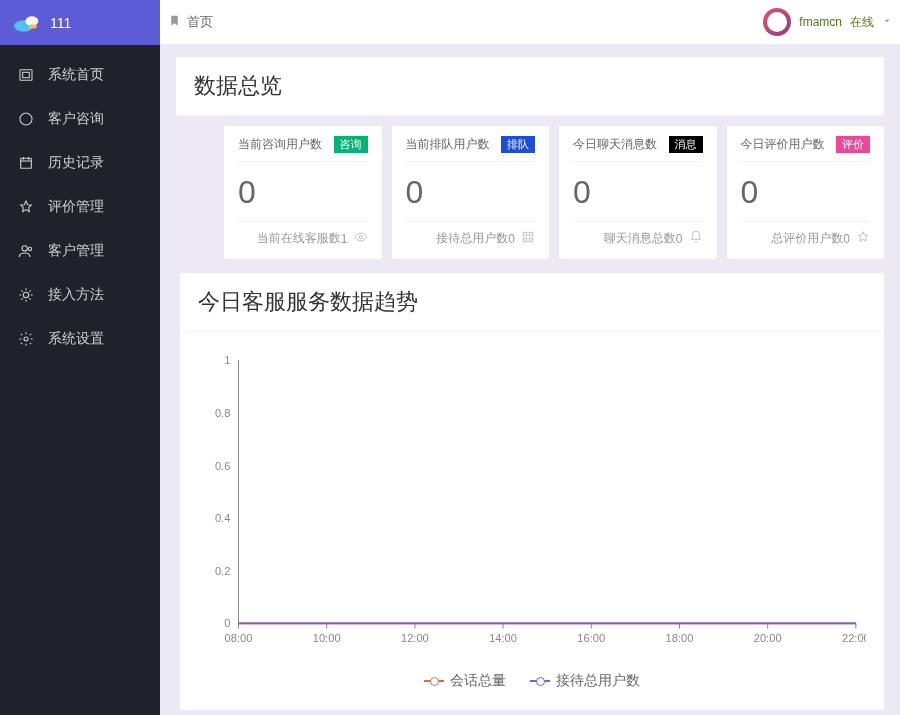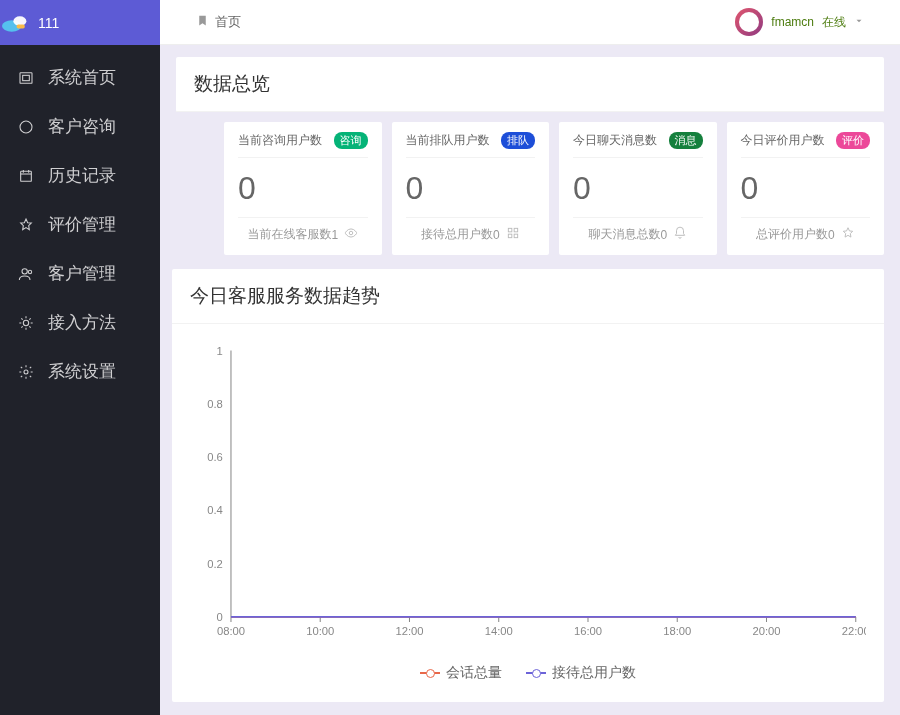--- a/index.html
+++ b/index.html
@@ -18,62 +18,62 @@
   background: #20222a;
   color: #d0d0d0;
   display: flex;
   flex-direction: column;
 }
 .sidebar-brand {
   height: 45px;
   background: #5d5bd5;
   display: flex;
   align-items: center;
-  padding: 0 2px;
+  padding: 0 14px;
   gap: 10px;
 }
 .brand-logo {
   width: 26px;
   height: 20px;
 }
 .brand-text {
   color: #fff;
   font-size: 14px;
   font-weight: 500;
 }
 .sidebar-nav {
   padding-top: 8px;
 }
 .nav-item {
   display: flex;
   align-items: center;
   gap: 14px;
   padding: 13px 18px;
   color: #cfcfd1;
-  font-size: 17px;
+  font-size: 14px;
   cursor: pointer;
 }
 .nav-icon {
   width: 16px;
   height: 16px;
   display: flex;
   align-items: center;
   justify-content: center;
 }
 .nav-icon svg { width: 16px; height: 16px; }
 
 
 .main { flex: 1; display: flex; flex-direction: column; }
 .topbar {
   height: 45px;
   background: #fff;
   display: flex;
   align-items: center;
   justify-content: space-between;
-  padding: 0 36px;
+  padding: 0 8px;
   border-bottom: 1px solid #eee;
 }
 .breadcrumb {
   display: flex;
   align-items: center;
   gap: 6px;
   color: #666;
   font-size: 13px;
 }
 .breadcrumb svg { width: 13px; height: 13px; }
@@ -108,21 +108,21 @@
   padding: 12px 16px 16px 6px;
   overflow: auto;
 }
 .panel {
   background: #fff;
   border-radius: 2px;
   margin-left: 10px;
 }
 .panel-title {
   padding: 14px 18px;
-  font-size: 19px;
+  font-size: 22px;
   color: #333;
   border-bottom: 1px solid #f2f2f2;
   font-weight: 400;
 }
 
 
 .stats-row {
   display: flex;
   gap: 10px;
   margin: 10px 0 14px 10px;
@@ -139,51 +139,51 @@
   align-items: center;
   justify-content: space-between;
   font-size: 12px;
   color: #666;
   padding-bottom: 8px;
   border-bottom: 1px solid #f2f2f2;
 }
 .stat-badge {
   font-size: 11px;
   padding: 1px 6px;
-  border-radius: 8px;
+  border-radius: 0;
   color: #fff;
 }
 .badge-green { background: #05b377; }
 .badge-dark { background: #1d4ed8; }
-.badge-teal { background: #15803d; }
+.badge-teal { background: #000000; }
 .badge-orange { background: #ec4899; }
 .stat-value {
   font-size: 32px;
   color: #666;
   font-weight: 300;
   padding: 12px 0 10px;
 }
 .stat-foot {
   display: flex;
   align-items: center;
-  justify-content: center;
+  justify-content: flex-end;
   font-size: 12px;
   color: #999;
   border-top: 1px solid #f2f2f2;
   padding-top: 8px;
 }
 .stat-foot-right {
   display: flex;
   align-items: center;
   gap: 6px;
 }
 .stat-foot-right svg { width: 14px; height: 14px; stroke: #bbb; }
 
 
-.chart-panel { margin-left: 6px; background:#fff; }
+.chart-panel { margin-left: 14px; background:#fff; }
 .chart-area {
   padding: 10px 18px 20px;
 }
 .chart-svg { width: 100%; height: 320px; }
 .axis-text { font-size: 11px; fill: #888; }
 .legend {
   display: flex;
   justify-content: center;
   gap: 24px;
   font-size: 14px;

